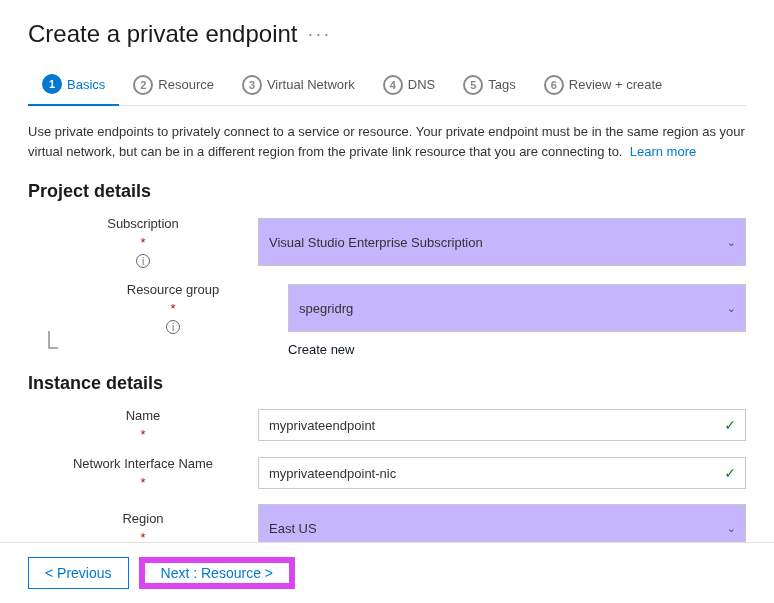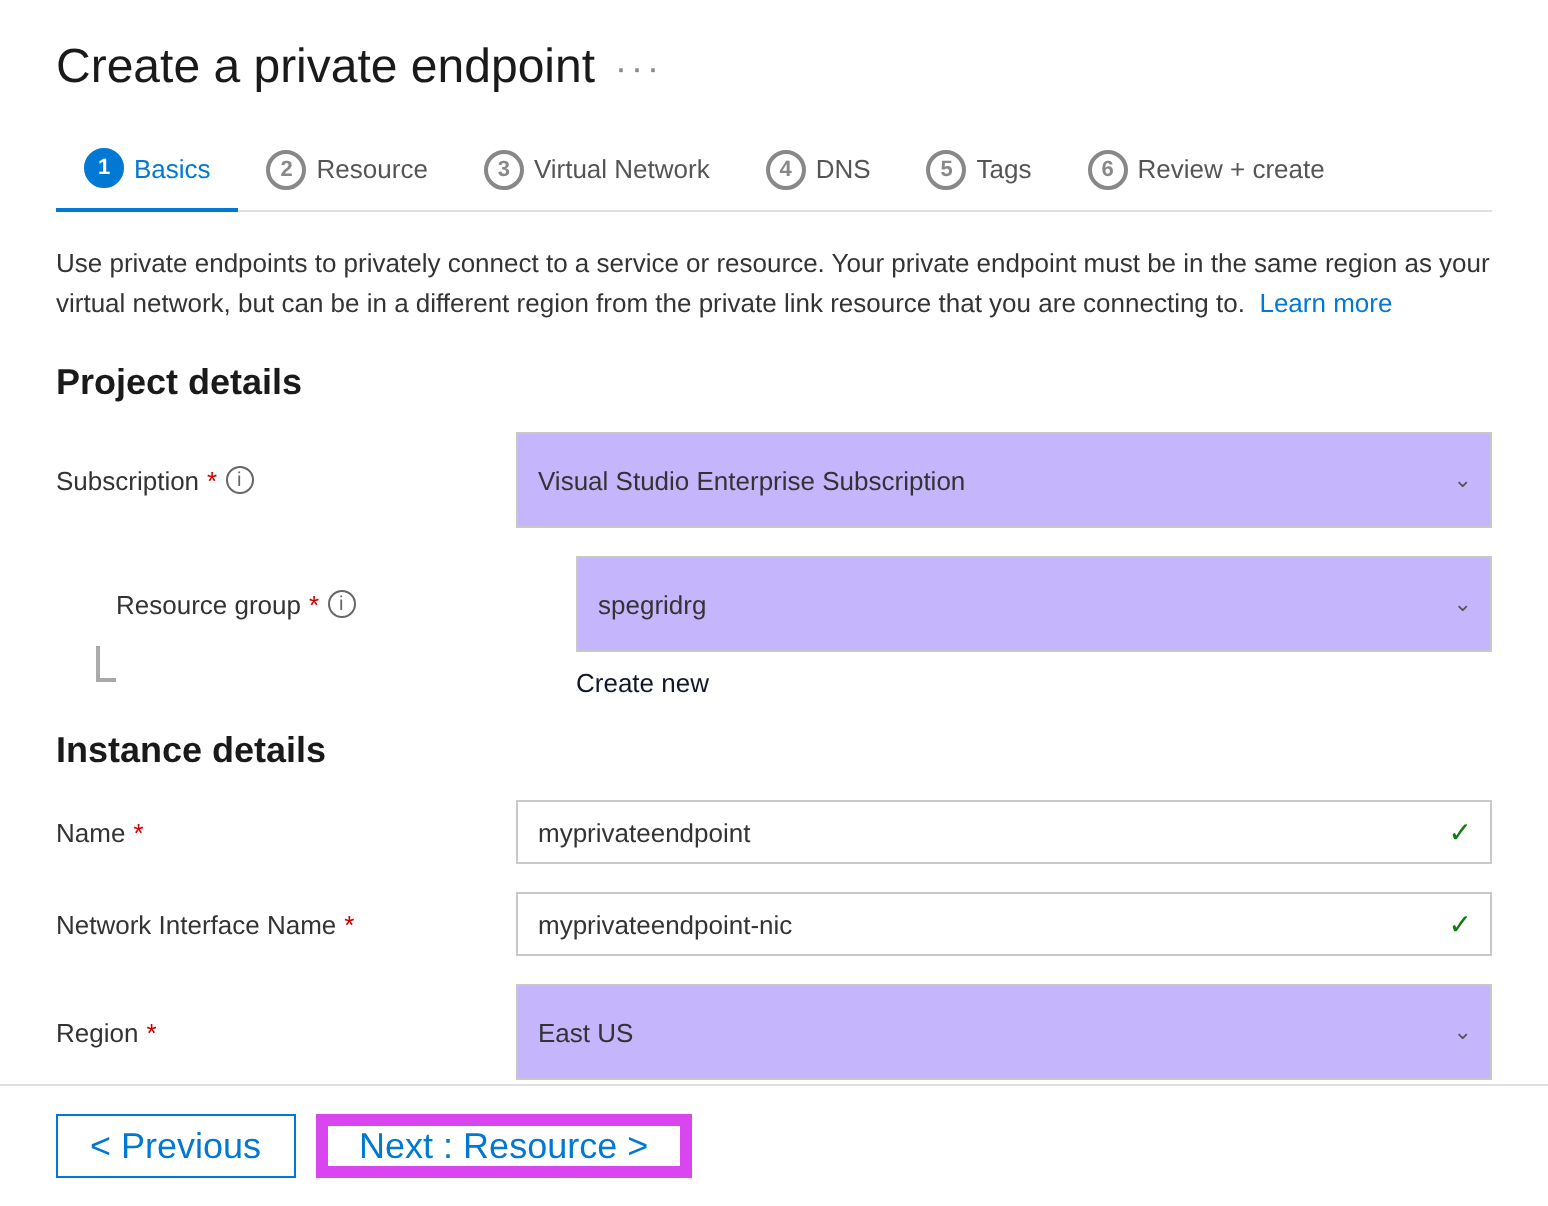--- a/index.html
+++ b/index.html
@@ -105,20 +105,21 @@
       margin-bottom: 14px;
     }
     .form-label {
       width: 230px;
       font-size: 13px;
       color: #333;
       flex-shrink: 0;
       display: flex;
       align-items: center;
       gap: 4px;
+      flex-direction: column;
     }
     .form-label .required {
       color: #c00;
     }
     .form-label .info-icon {
       width: 14px;
       height: 14px;
       border-radius: 50%;
       border: 1px solid #666;
       display: inline-flex;
@@ -204,21 +205,21 @@
     .footer {
       border-top: 1px solid #e0e0e0;
       padding: 14px 28px;
       display: flex;
       align-items: center;
       gap: 10px;
       background: #fff;
     }
     .btn {
       padding: 6px 16px;
-      font-size: 18px;
+      font-size: 14px;
       cursor: pointer;
       height: 32px;
       display: flex;
       align-items: center;
     }
     .btn-secondary {
       background: #fff;
       border: 1px solid #0078d4;
       color: #0078d4;
     }

